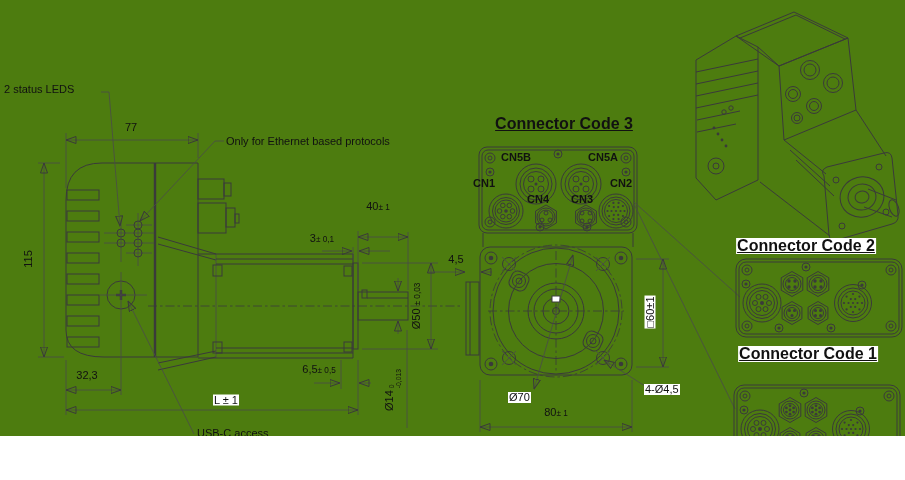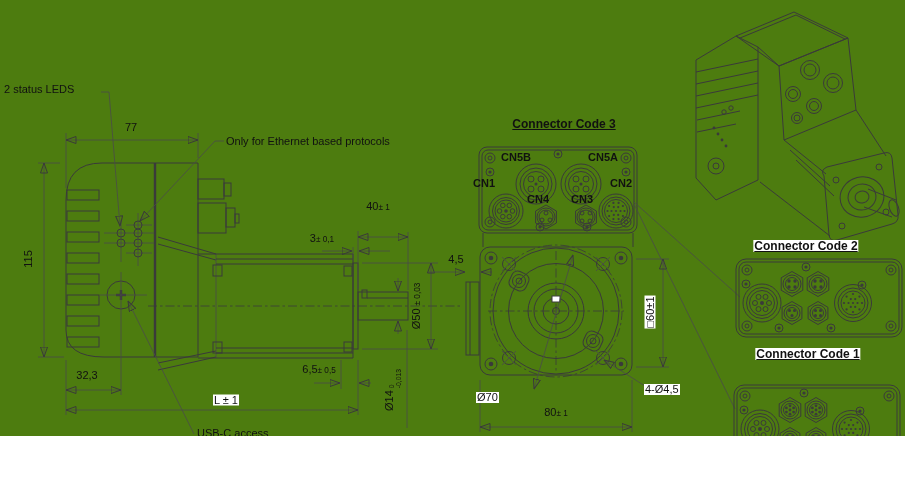--- a/index.html
+++ b/index.html
@@ -9,21 +9,21 @@
   #art line,#art path,#art rect,#art circle,#art ellipse,#art polygon{fill:none;stroke:#3a3a3a;stroke-width:1;}
   #art .w2{stroke-width:2.4;}
   #art .thin{stroke-width:.8;stroke:#4a4a4a;}
   #art .dash{stroke-dasharray:9 3 2.5 3;stroke-width:.8;}
   #art .f{fill:#3a3a3a;stroke:none;}
   #art .wf{fill:#fff;}
   .lbl{position:absolute;z-index:2;font-size:11px;color:#111;white-space:nowrap;line-height:1;}
   .ctr{transform:translate(-50%,-50%);}
   .rot{transform:translate(-50%,-50%) rotate(-90deg);}
   .tol{font-size:8.2px;}
-  .title{font-weight:bold;font-size:12px;text-decoration:underline;}
+  .title{font-weight:bold;font-size:16px;text-decoration:underline;}
   .cn{font-size:11px;font-weight:bold;}
   .stack{display:inline-flex;flex-direction:column;font-size:6.8px;line-height:1.05;vertical-align:-1px;margin-left:2px;}
   .bgw{background:#fff;padding:0 1px;}
 </style>
 </head>
 <body>
 
 <div id="canvas">
 
 <svg id="art" width="905" height="480" viewBox="0 0 905 480">
@@ -551,21 +551,21 @@
       </span>
   </div>
 
   <div class="lbl title ctr" style="left:564px;top:124px;">Connector Code 3</div>
   <div class="lbl cn" style="left:501px;top:152px;">CN5B</div>
   <div class="lbl cn" style="left:588px;top:152px;">CN5A</div>
   <div class="lbl cn" style="left:473px;top:178px;">CN1</div>
   <div class="lbl cn" style="left:610px;top:178px;">CN2</div>
   <div class="lbl cn" style="left:527px;top:194px;text-align:center;">CN4</div>
   <div class="lbl cn" style="left:571px;top:194px;">CN3</div>
-  <div class="lbl bgw" style="left:476px;top:392px;">Ø70</div>
+  <div class="lbl bgw" style="left:508px;top:392px;">Ø70</div>
   <div class="lbl ctr" style="left:556px;top:413px;">
     <span>80</span><span class="tol">± 1</span>
   </div>
   <div class="lbl rot bgw" style="left:650px;top:312px;">□60±1</div>
   <div class="lbl bgw" style="left:644px;top:384px;">4-Ø4,5</div>
 
   <div class="lbl title ctr bgw" style="left:806px;top:246px;">Connector Code 2</div>
   <div class="lbl title ctr bgw" style="left:808px;top:354px;">Connector Code 1</div>
 </div>
 

